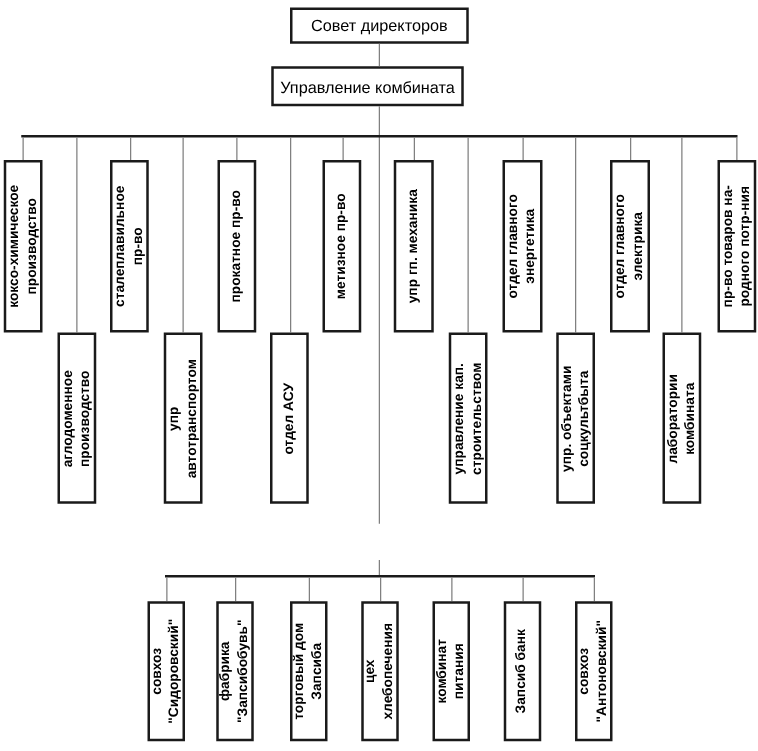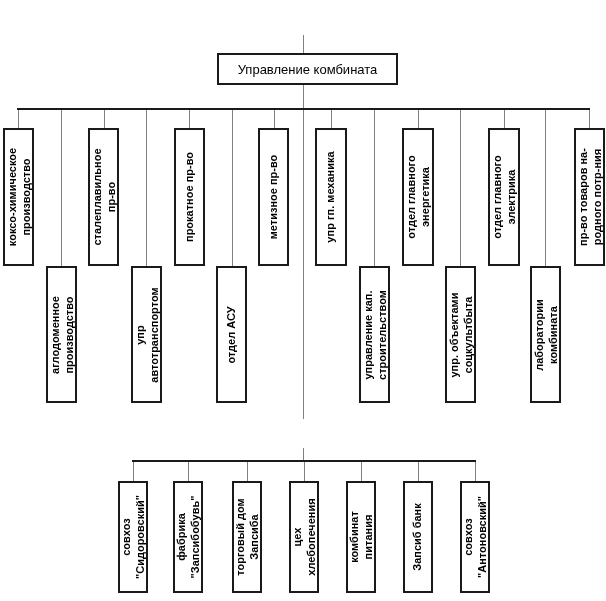--- a/index.html
+++ b/index.html
@@ -12,21 +12,24 @@
          text-align:center;font-size:11px;font-weight:bold;line-height:13.5px;
          white-space:nowrap;color:#000;}
   .line{position:absolute;background:#808080;}
   .tline{position:absolute;background:#1a1a1a;}
 </style>
 </head>
 <body>
 
 <div class="canvas">
 
-  <div class="box hbox" style="left:217px;top:53px;width:181px;height:32px">
+  <div class="box hbox" style="left:232px;top:6px;width:143px;height:29px">
+    <span class="hlabel">Совет директоров</span>
+  </div>
+  <div class="box hbox" style="left:217px;top:53px;width:154px;height:32px">
     <span class="hlabel">Управление комбината</span>
   </div>
 
   <div class="line" style="left:303px;top:35px;width:1px;height:18px"></div>
   <div class="line" style="left:303px;top:85px;width:1px;height:334px"></div>
   <div class="tline" style="left:17px;top:108px;width:573px;height:2px"></div>
 
   <div class="line" style="left:18px;top:110px;width:1px;height:18px"></div>
   <div class="line" style="left:61px;top:110px;width:1px;height:156px"></div>
   <div class="line" style="left:104px;top:110px;width:1px;height:18px"></div>

